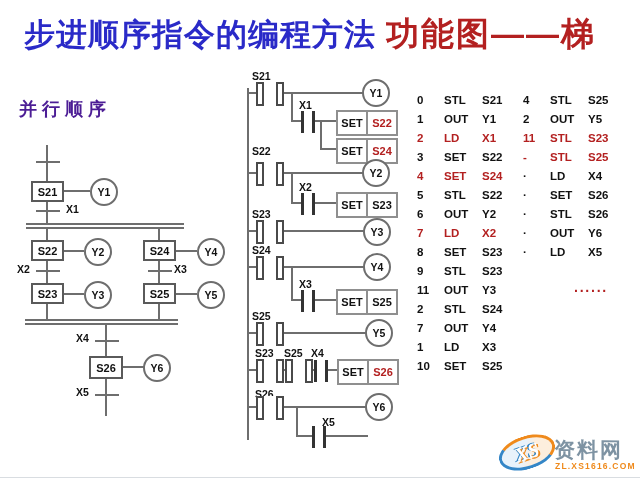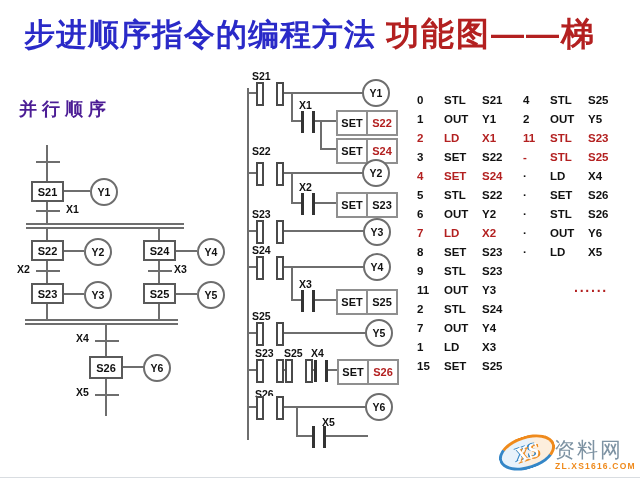--- a/index.html
+++ b/index.html
@@ -38,21 +38,21 @@
   .irow .c-n{width:27px}
   .irow .c-op{width:38px}
   .irow .c-arg{width:44px}
   .dots{position:absolute;left:574px;top:283px;font-weight:bold;font-size:14px;color:#b32020;letter-spacing:1px}
   
   .wm-ell{position:absolute;left:498px;top:436px;width:52px;height:27px;border-radius:50%;
           border:3px solid;border-color:#ef8a1c #ef8a1c #3486c7 #3486c7;transform:rotate(-18deg);
           background:linear-gradient(120deg,#e8f2fb 45%,#fdeedd 60%);display:flex;align-items:center;justify-content:center}
   .wm-xs{font-family:"Liberation Serif","DejaVu Serif",serif;font-style:italic;font-weight:bold;font-size:20px;color:#fff;
          text-shadow:1.5px 1.5px 0 #ef8a1c,-1.5px -1px 0 #3486c7}
-  .wm-name{position:absolute;left:554px;top:436px;font-weight:normal;font-size:21px;color:#7e93a3;letter-spacing:2px}
+  .wm-name{position:absolute;left:554px;top:436px;font-weight:bold;font-size:21px;color:#7e93a3;letter-spacing:2px}
   .wm-url{position:absolute;left:555px;top:461px;font-weight:bold;font-size:8.5px;color:#ef8a1c;letter-spacing:1.2px}
   .baseline{position:absolute;left:0;top:477px;width:640px;height:1px;background:#d9dde1}
 </style>
 </head>
 <body>
 
 <div class="slide">
 
   <div class="t1">
     <span class="blue">步进顺序指令的编程方法</span><span class="red">功能图——梯</span>
@@ -302,21 +302,21 @@
         <span class="c-n">7</span>
         <span class="c-op">OUT</span>
         <span class="c-arg">Y4</span>
       </div>
       <div class="irow">
         <span class="c-n">1</span>
         <span class="c-op">LD</span>
         <span class="c-arg">X3</span>
       </div>
       <div class="irow">
-        <span class="c-n">15</span>
+        <span class="c-n">10</span>
         <span class="c-op">SET</span>
         <span class="c-arg">S25</span>
       </div>
     </div>
   <div class="icol" id="icol2" style="left:523px;top:90px">
       <div class="irow">
         <span class="c-n">4</span>
         <span class="c-op">STL</span>
         <span class="c-arg">S25</span>
       </div>

